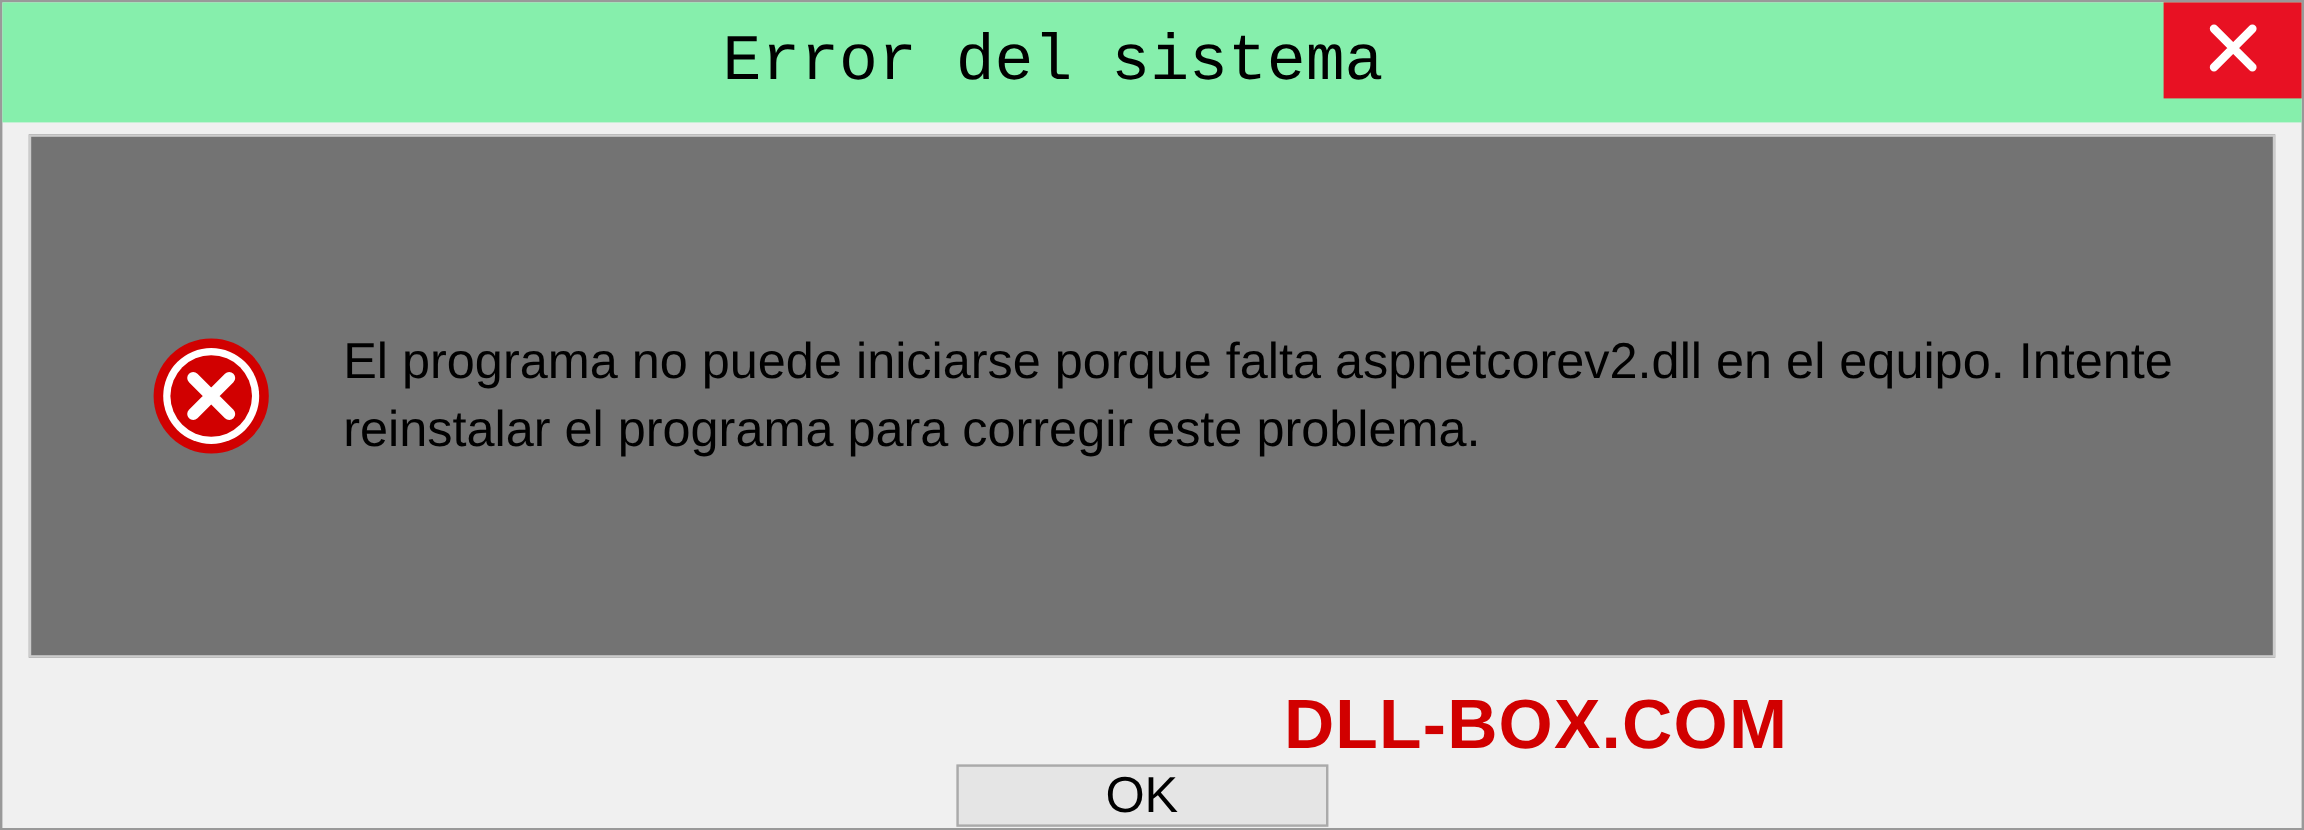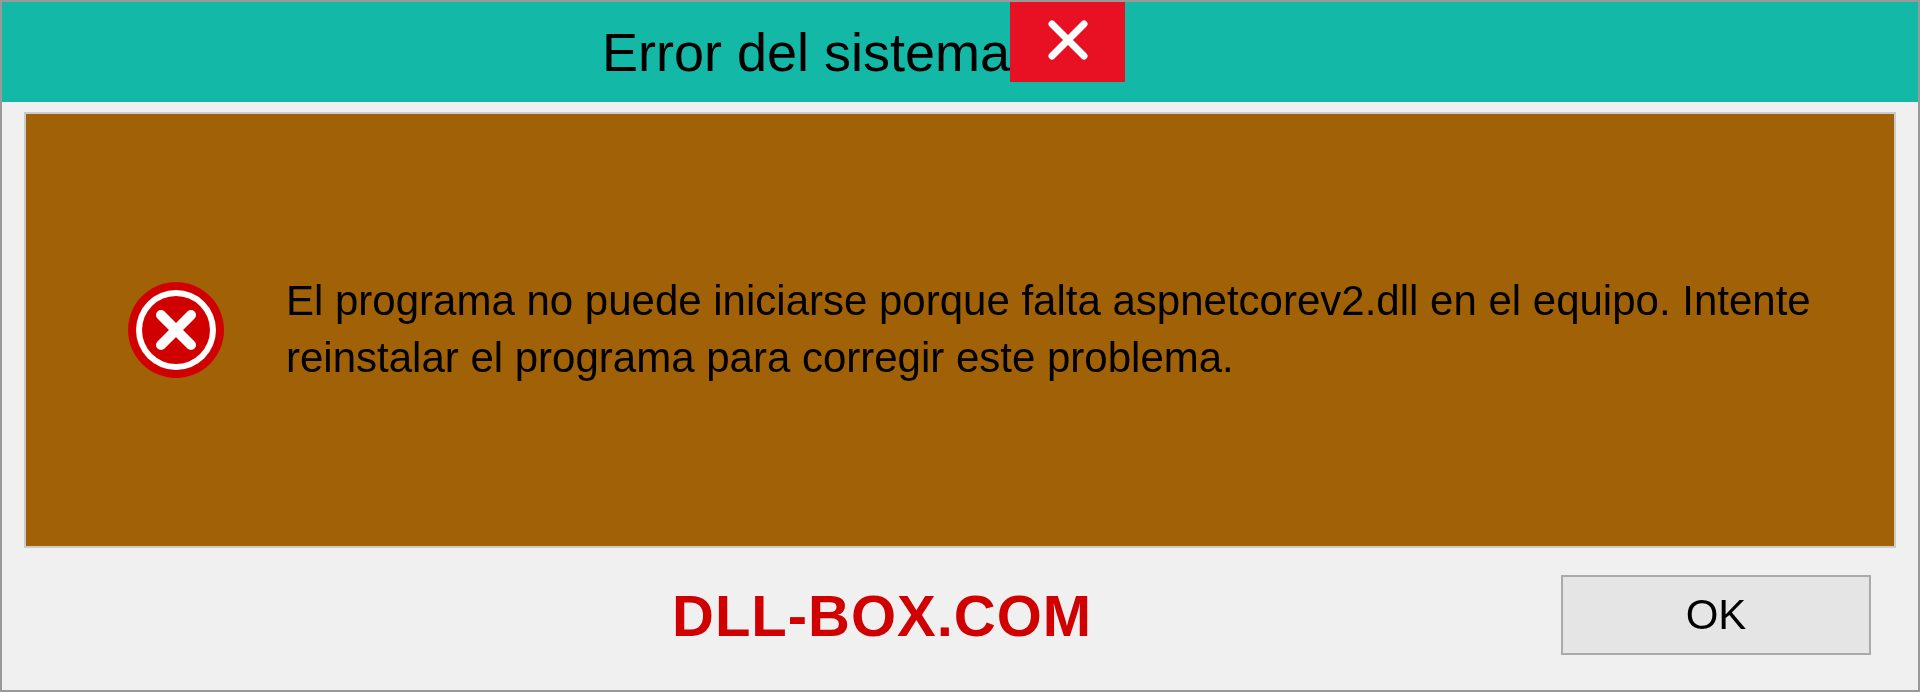--- a/index.html
+++ b/index.html
@@ -22,23 +22,25 @@
       height: 100%;
       background: #f0f0f0;
       border: 2px solid #999;
       display: flex;
       flex-direction: column;
     }
     
     .title-bar {
       display: flex;
       align-items: center;
+      justify-content: space-between;
       padding-left: 600px;
       height: 100px;
-      background: #14b8a6;
+      background: #86efac;
+      font-family: Liberation Mono, monospace;
     }
     
     .title-text {
       font-size: 54px;
       font-weight: 400;
       color: #000;
     }
     
     .close-button {
       width: 115px;
@@ -52,21 +54,21 @@
     }
     
     .close-button svg {
       width: 48px;
       height: 48px;
     }
     
     .content-area {
       flex: 1;
       margin: 10px 22px 22px 22px;
-      background: #a16207;
+      background: #737373;
       border: 2px solid #ccc;
       display: flex;
       align-items: center;
       padding: 40px 60px 40px 100px;
       gap: 60px;
     }
     
     .error-icon {
       flex-shrink: 0;
       width: 100px;
@@ -84,20 +86,21 @@
       color: #000;
       font-weight: 400;
     }
     
     .footer-area {
       display: flex;
       align-items: center;
       justify-content: space-between;
       padding: 0 30px 30px 30px;
       height: 120px;
+      flex-direction: column;
     }
     
     .watermark {
       font-size: 58px;
       font-weight: 900;
       color: #d10000;
       font-family: Arial, sans-serif;
       letter-spacing: 1px;
       margin-left: 640px;
     }

